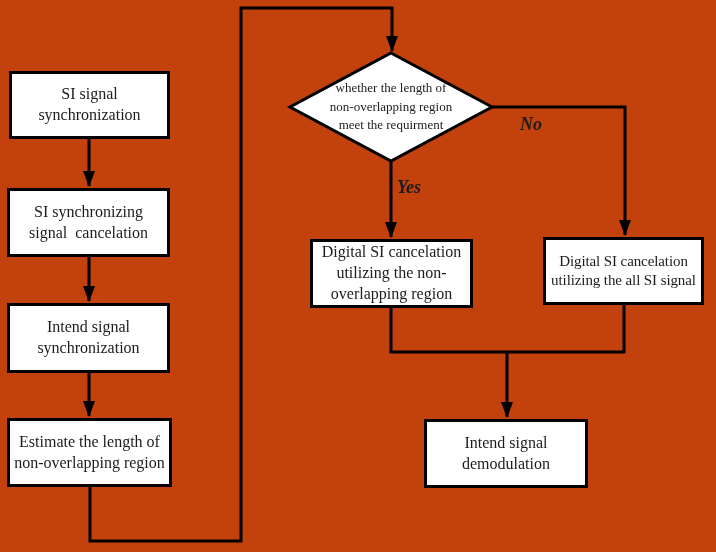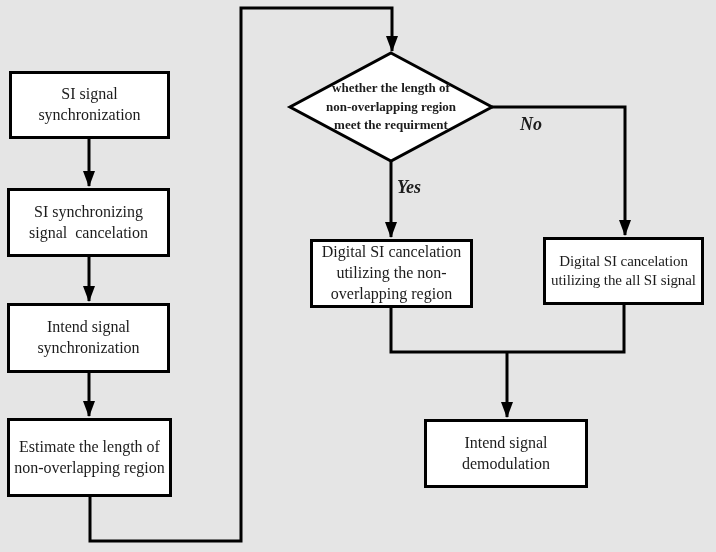--- a/index.html
+++ b/index.html
@@ -1,20 +1,20 @@
 <!DOCTYPE html>
 <html><head>
 <meta charset="utf-8">
 <style>
   html, body { margin: 0; padding: 0; background: #ffffff; }
   .canvas {
     position: relative;
     width: 716px;
     height: 552px;
-    background: #e5e5e5;
+    background: #c2410c;
     font-family: "Liberation Serif", "DejaVu Serif", serif;
     color: #1c1c1c;
     overflow: hidden;
   }
   .wires {
     position: absolute;
     left: 0; top: 0;
     width: 716px; height: 552px;
   }
   .node {
@@ -31,21 +31,21 @@
     white-space: pre-wrap;
   }
   .node.small { font-size: 15px; letter-spacing: -0.1px; }
   .diamond-label {
     position: absolute;
     display: flex;
     align-items: center;
     justify-content: center;
     text-align: center;
     font-size: 13px;
-    font-weight: bold;
+    font-weight: normal;
     line-height: 1.45;
     white-space: pre-wrap;
   }
   .branch-label {
     position: absolute;
     font-size: 18px;
     font-weight: bold;
     font-style: italic;
   }
 </style>
@@ -79,21 +79,21 @@
 
   <div class="node" style="left:9px; top:71px; width:161px; height:68px;">SI signal
 synchronization</div>
 
   <div class="node" style="left:7px; top:188px; width:163px; height:69px;">SI synchronizing
 signal  cancelation</div>
 
   <div class="node" style="left:7px; top:303px; width:163px; height:70px;">Intend signal
 synchronization</div>
 
-  <div class="node" style="left:7px; top:418px; width:165px; height:79px;">Estimate the length of
+  <div class="node" style="left:7px; top:418px; width:165px; height:69px;">Estimate the length of
 non-overlapping region</div>
 
   <div class="node" style="left:310px; top:239px; width:163px; height:69px;">Digital SI cancelation
 utilizing the non-
 overlapping region</div>
 
   <div class="node small" style="left:543px; top:237px; width:161px; height:68px;">Digital SI cancelation
 utilizing the all SI signal</div>
 
   <div class="node" style="left:424px; top:419px; width:164px; height:69px;">Intend signal

